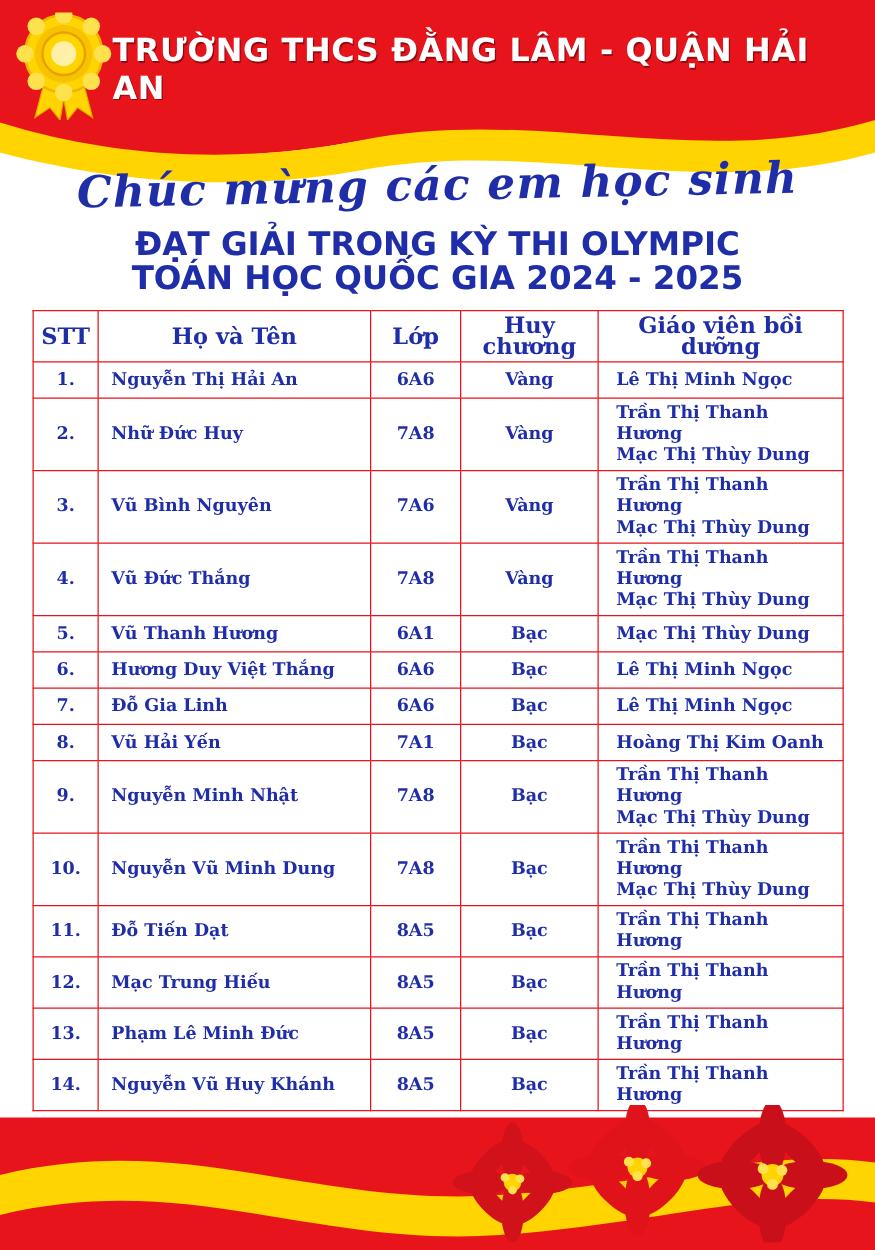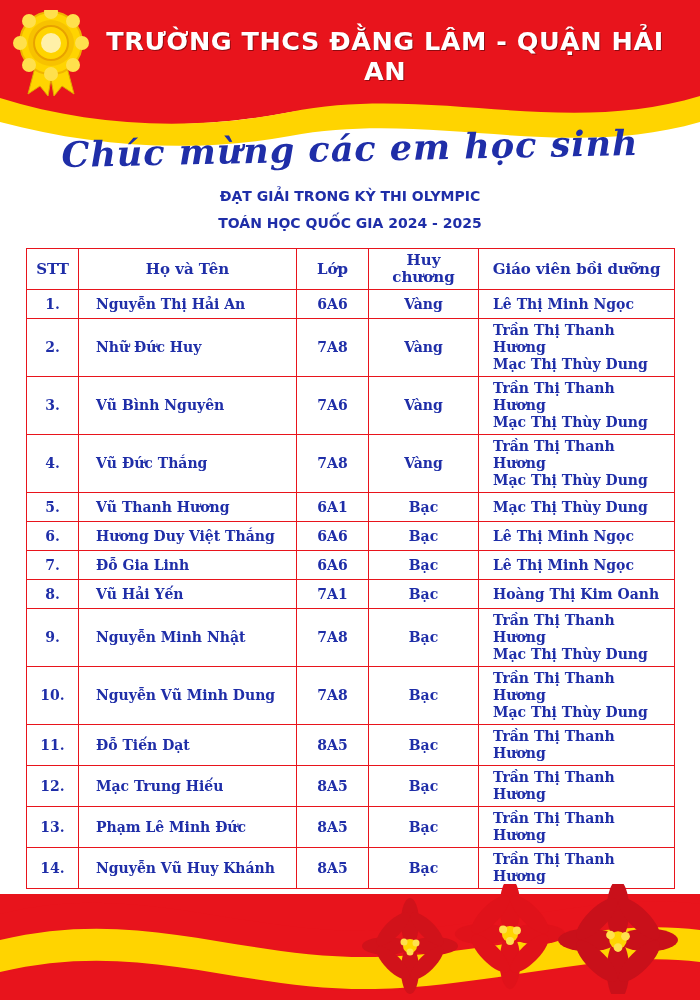--- a/index.html
+++ b/index.html
@@ -27,21 +27,21 @@
     width: 700px;
     height: 96px;
     background: #e8141c;
     z-index: 4;
   }
   .header-title {
     position: absolute;
     top: 26px;
     left: 90px;
     width: 590px;
-    text-align: center;
+    text-align: left;
     color: #ffffff;
     font-size: 25.5px;
     font-weight: bold;
     letter-spacing: 0.5px;
     font-family: "DejaVu Sans", sans-serif;
     text-shadow: 1px 1px 0 #8e0b10;
     z-index: 6;
   }
   
   .logo {
@@ -91,21 +91,21 @@
   .subheading {
     position: absolute;
     top: 183px;
     left: 0;
     width: 700px;
     text-align: center;
     z-index: 8;
     color: #1f2ea8;
     font-family: "DejaVu Sans", sans-serif;
     font-weight: bold;
-    font-size: 14px;
+    font-size: 26px;
     line-height: 27px;
   }
   .subheading div { white-space: nowrap; }
   
   .table-wrap {
     position: absolute;
     top: 248px;
     left: 26px;
     width: 648px;
     z-index: 8;
@@ -119,31 +119,31 @@
     border: 1px solid #e8141c;
     color: #1f2ea8;
     font-family: "DejaVu Serif", serif;
     font-weight: bold;
     font-size: 14px;
     padding: 3px 4px;
     line-height: 17px;
   }
   thead th {
     height: 28px;
-    font-size: 15px;
+    font-size: 18px;
     text-align: center;
     margin-left: 28px;
   }
   col.c-stt { width: 52px; }
   col.c-name { width: 218px; }
   col.c-class { width: 72px; }
   col.c-medal { width: 110px; }
   col.c-teacher { width: 196px; }
   td.stt { text-align: center; }
-  td.name { text-align: left; padding-left: 17px; }
+  td.name { text-align: left; padding-left: 10px; }
   td.cls { text-align: center; }
   td.medal { text-align: center; }
   td.teacher { text-align: left; padding-left: 14px; }
   tbody tr { height: 29px; }
   tbody tr.tall { height: 44px; }
   .teacher-line { display: block; }
   
   .wave-bottom {
     position: absolute;
     bottom: 0;

